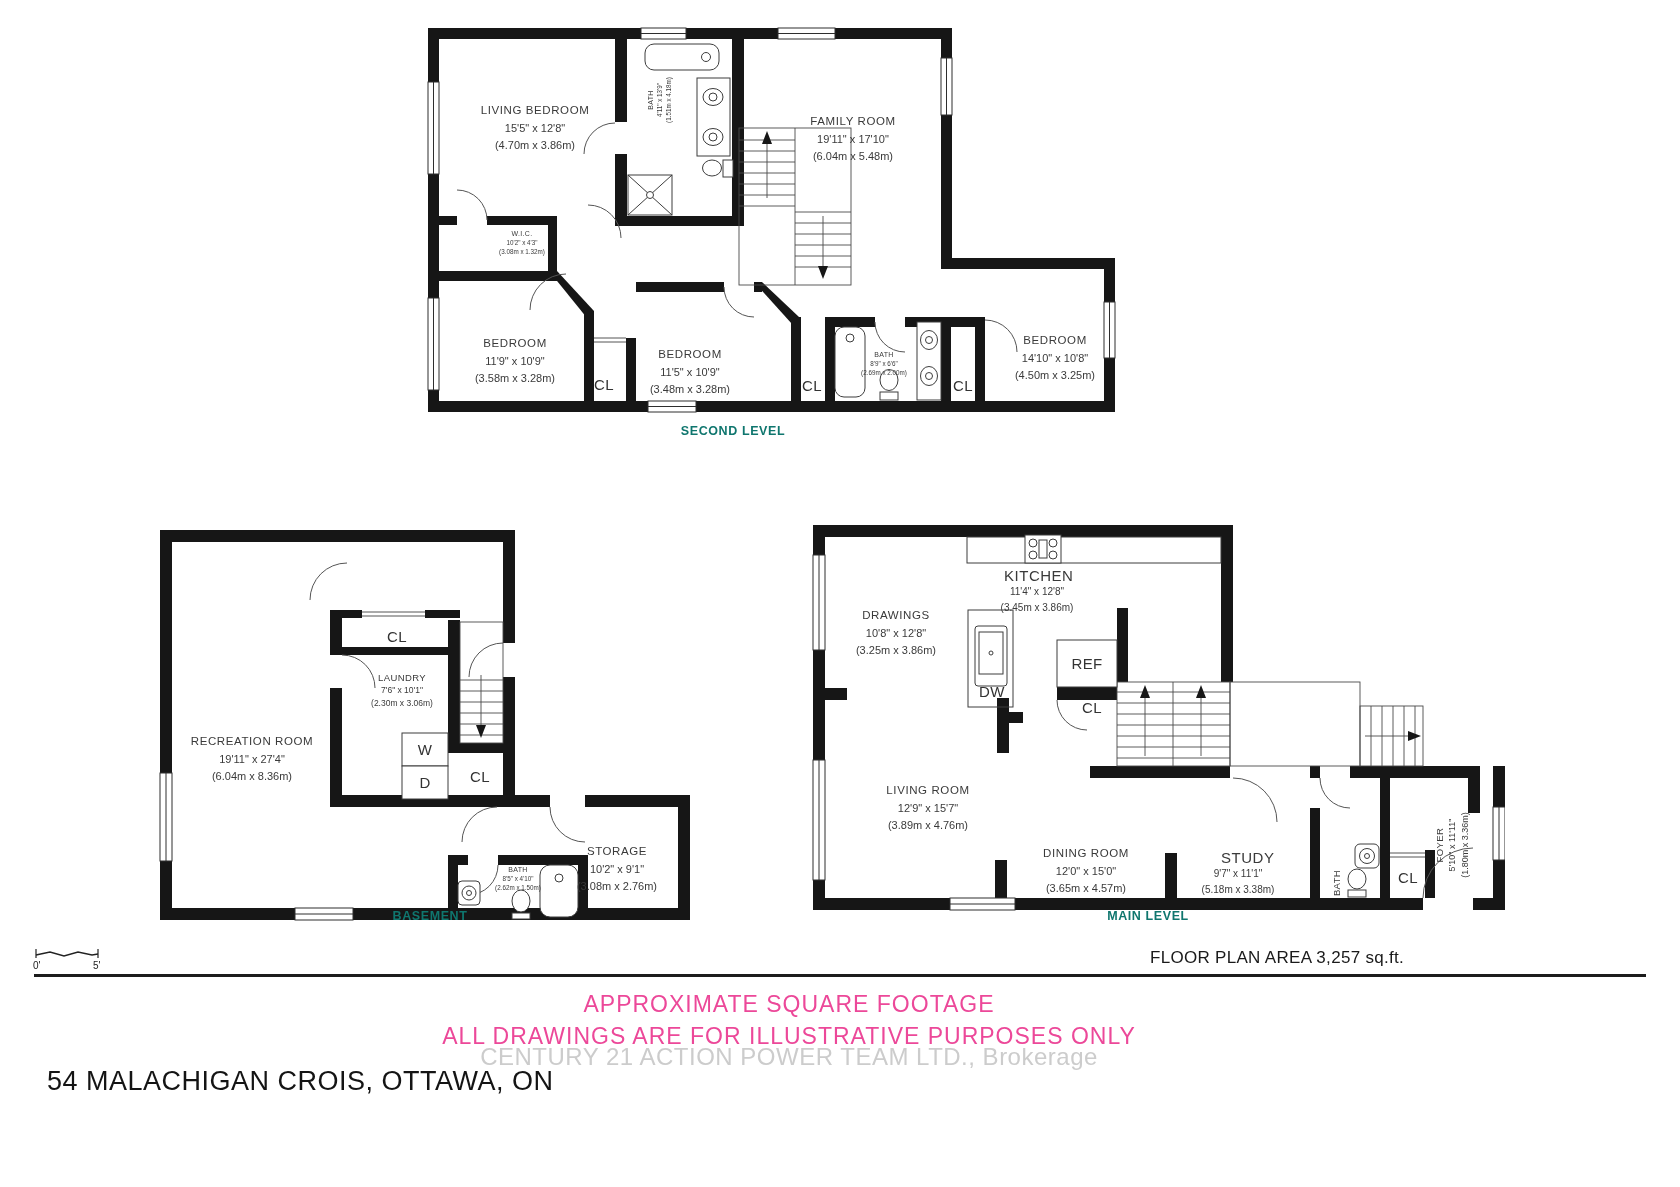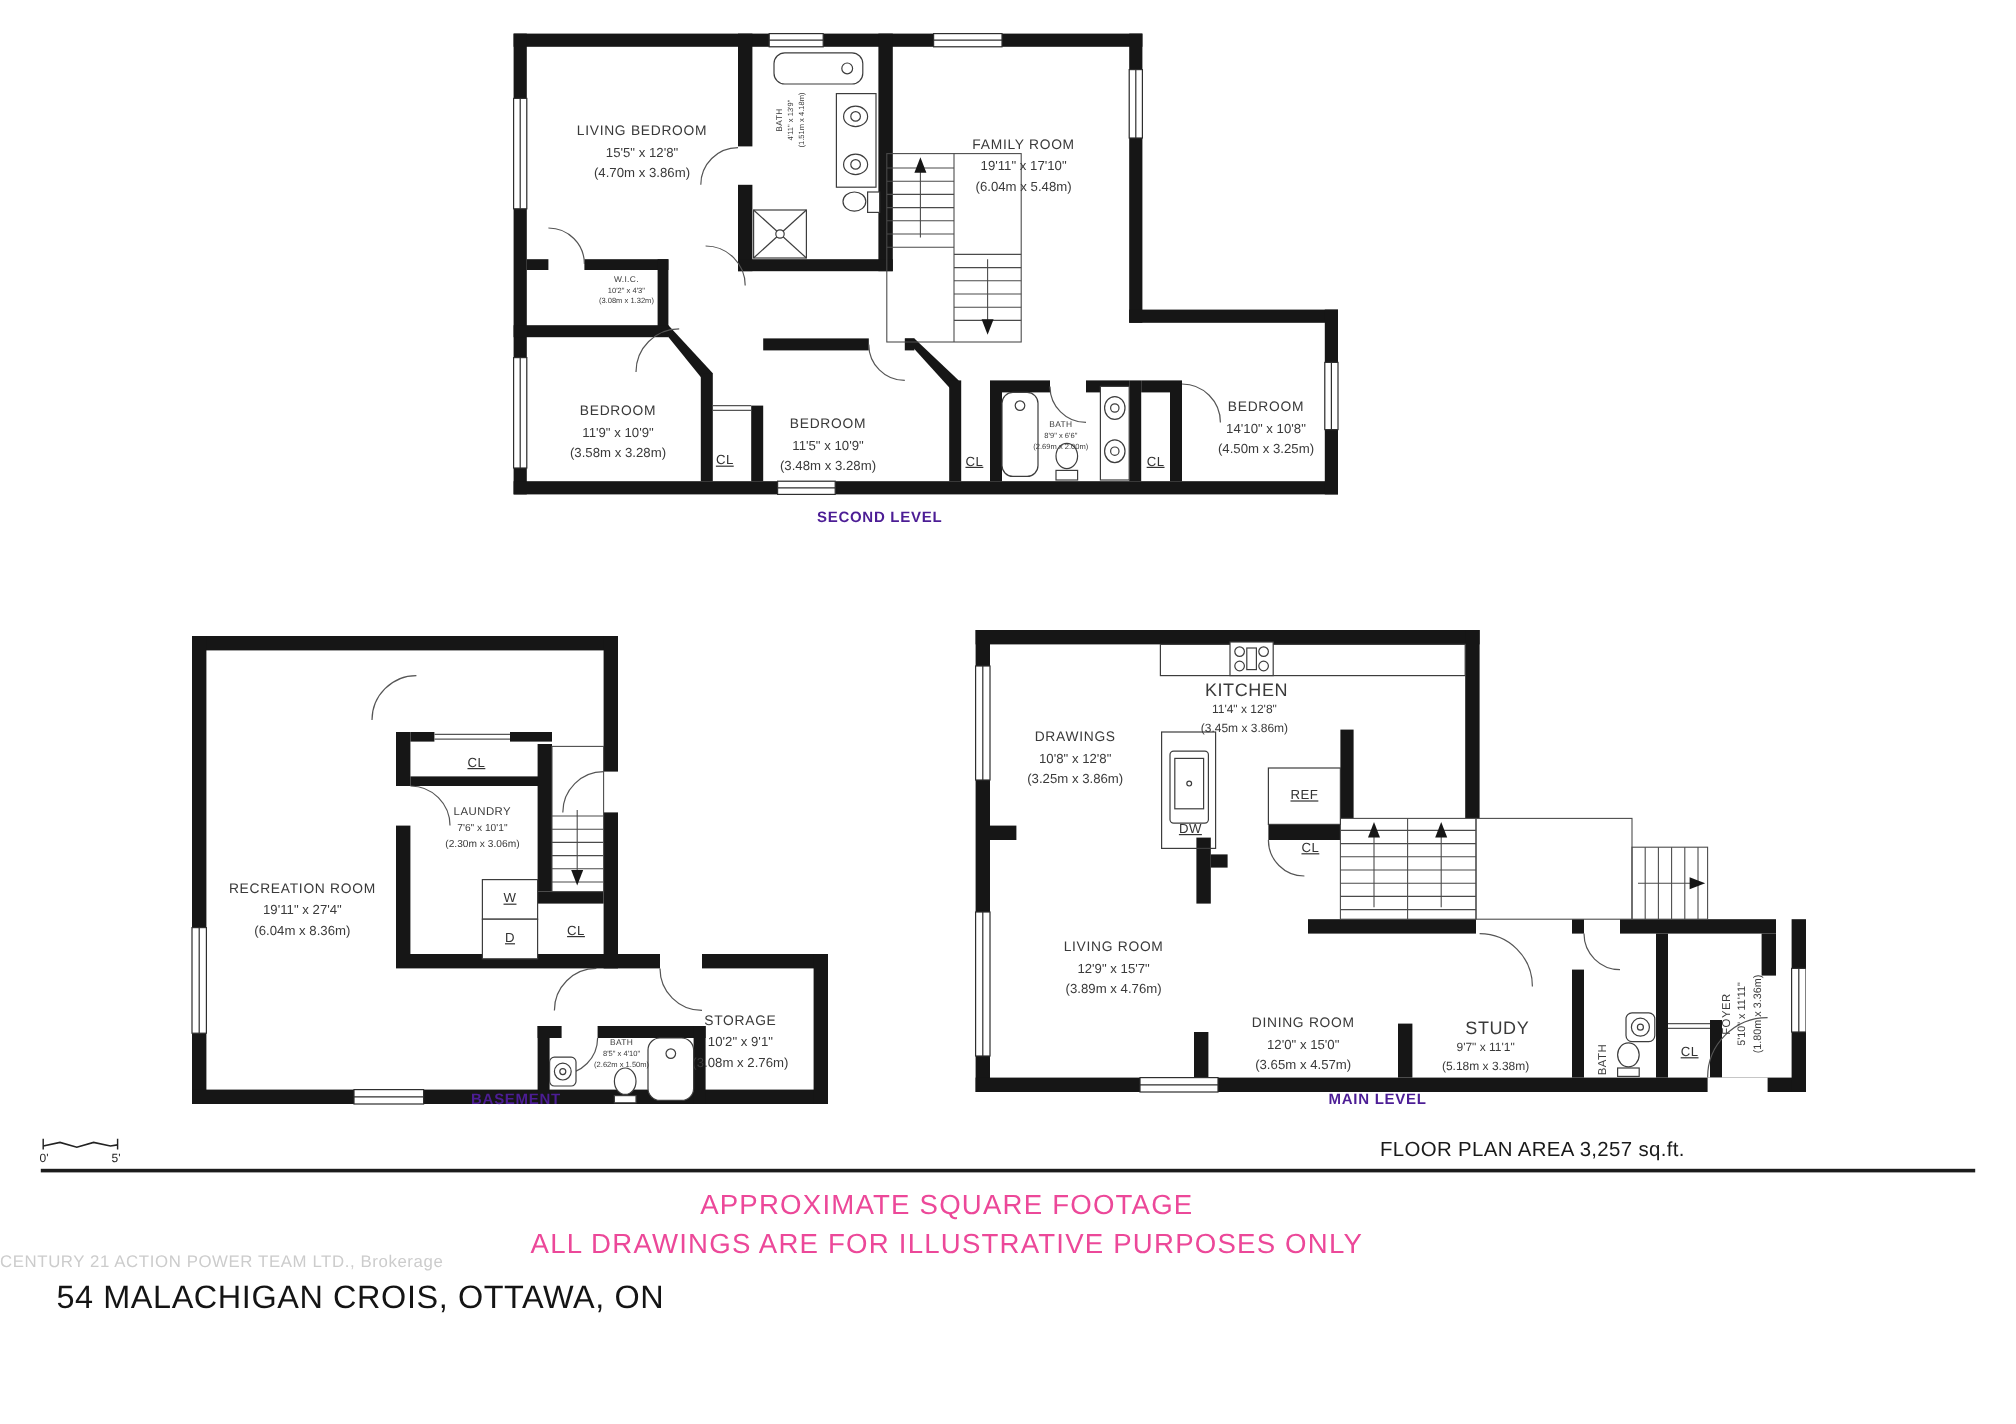--- a/index.html
+++ b/index.html
@@ -12,30 +12,30 @@
   .sz-l .nm { font-size:11.5px; letter-spacing:.6px; }
   .sz-mp { font-size:10px;  line-height:16px; }
   .sz-mp .nm { font-size:15px; letter-spacing:.5px;text-align:right; }
   .sz-m  { font-size:8.5px; line-height:13px; }
   .sz-m .nm { font-size:9.5px; letter-spacing:.4px; }
   .sz-s  { font-size:9px;   line-height:13px; }
   .sz-s .nm { font-size:9.5px; letter-spacing:.4px; }
   .sz-xs { font-size:6.3px; line-height:8.8px; }
   .sz-xs .nm { font-size:7px; letter-spacing:.3px; }
   .rot { transform:translate(-50%,-50%) rotate(-90deg); }
-  .tag { position:absolute; transform:translate(-50%,-50%); font-size:11px; color:#333; letter-spacing:.4px;text-decoration:underline; }
+  .tag { position:absolute; transform:translate(-50%,-50%); font-size:15px; color:#333; letter-spacing:.4px; }
   .floor-title { position:absolute; transform:translate(-50%,-50%); font-weight:bold; font-size:12.5px;
-                 color:#4c1d95; letter-spacing:.6px; }
+                 color:#0f766e; letter-spacing:.6px; }
   .rule { position:absolute; left:34px; top:974px; width:1612px; height:2.5px; background:#1c1c1c; }
   .area-note { position:absolute; left:1150px; top:948px; width:406px; text-align:left;
                font-size:17px; color:#1a1a1a; letter-spacing:.3px; }
   .center-note { position:absolute; left:0; width:1578px; text-align:center; color:#ec4899;
                  font-size:23px; letter-spacing:1px; z-index:2; }
-  .watermark { position:absolute; left:0; width:1578px; color:#cccccc;
-               font-size:14px; letter-spacing:.5px; z-index:1; }
+  .watermark { position:absolute; left:0; width:1578px; text-align:center; color:#cccccc;
+               font-size:24px; letter-spacing:.5px; z-index:1; }
   .address { position:absolute; left:47px; top:1066px; font-size:27px; color:#141414; letter-spacing:.5px; }
   .scale-lbl { position:absolute; font-size:10px; color:#222; }
 </style>
 </head>
 <body>
 
 <div class="page">
 
   <svg class="plan" style="left:398px; top:20px" width="725" height="400" viewBox="0 0 725 400">
     <g fill="#161616">

